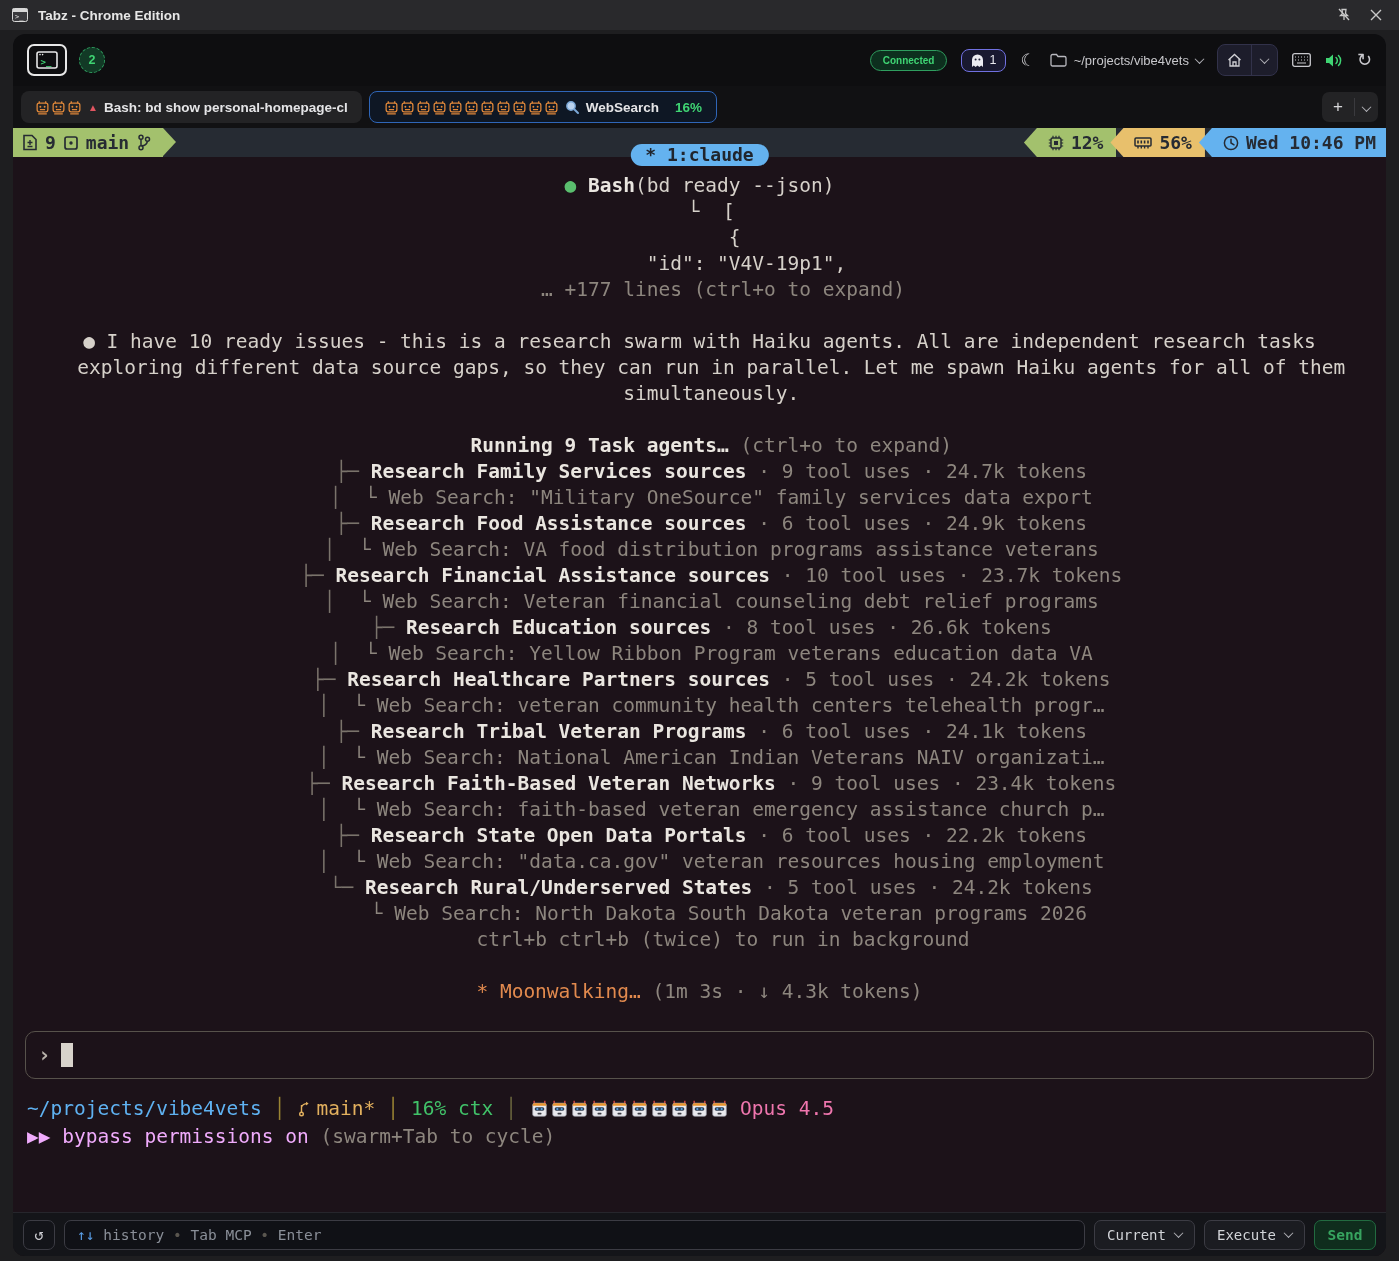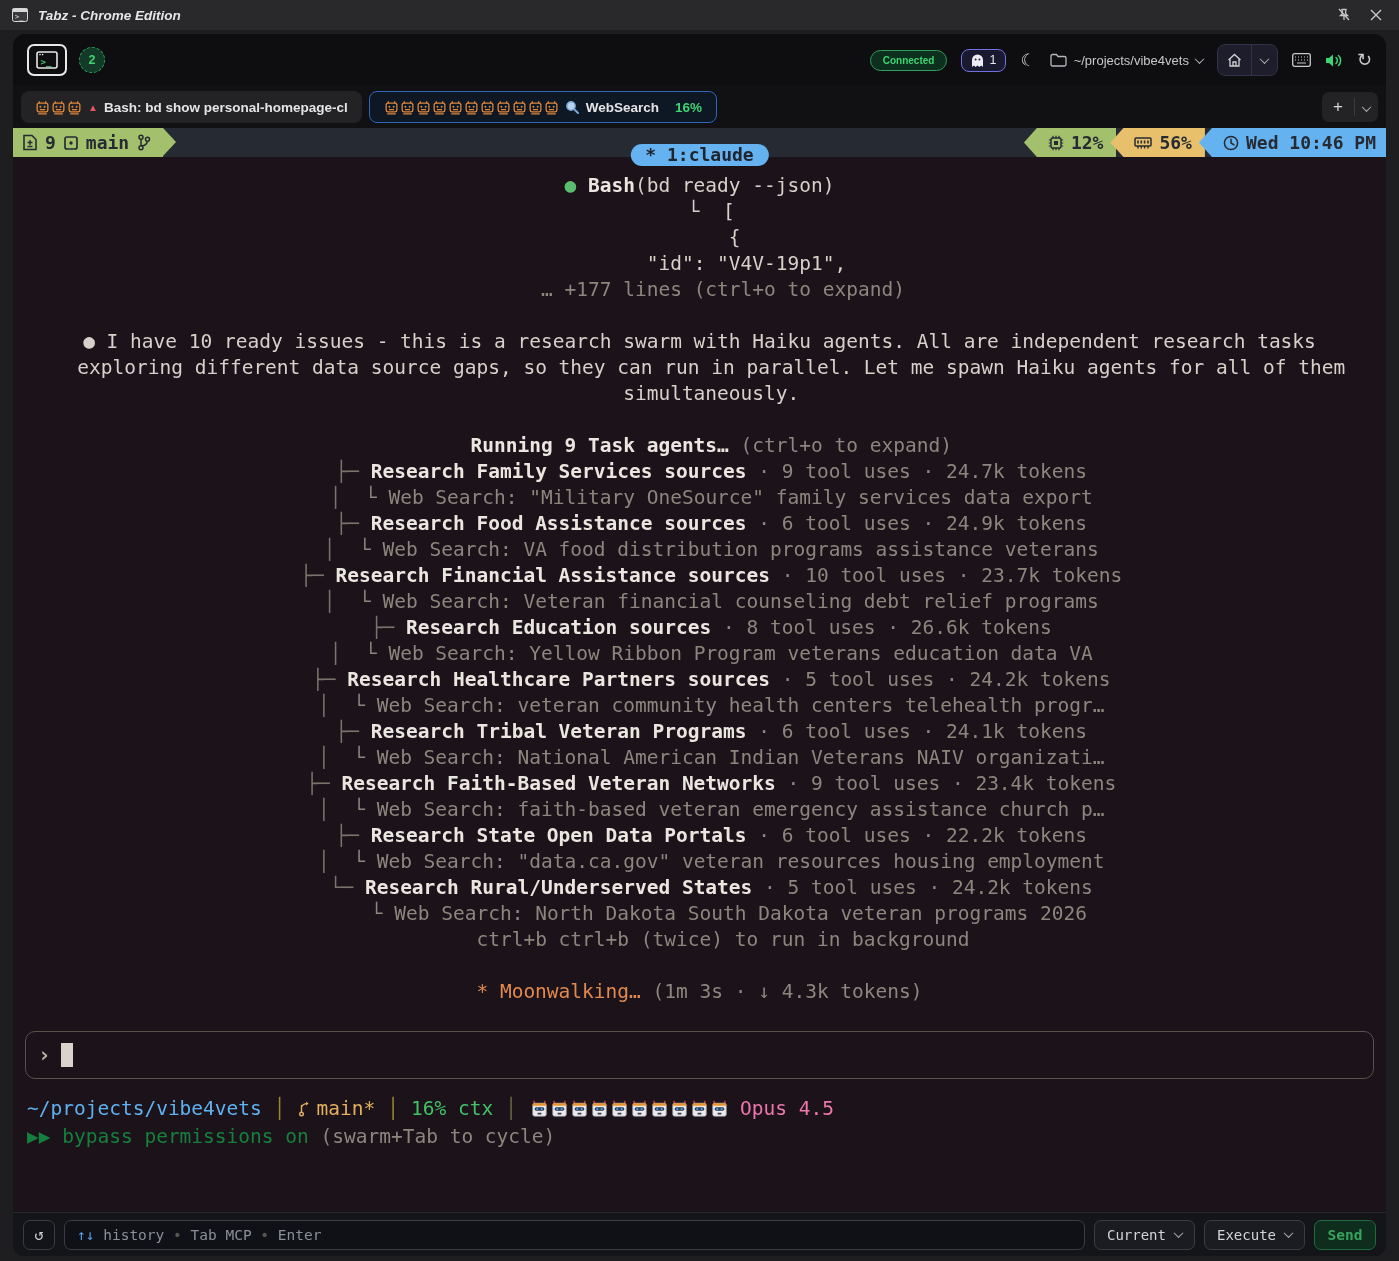--- a/index.html
+++ b/index.html
@@ -1,21 +1,21 @@
 <!DOCTYPE html>
 <html><head>
 <meta charset="utf-8">
 <style>
   * { margin:0; padding:0; box-sizing:border-box; }
   html,body { width:1399px; height:1261px; overflow:hidden; background:#1e1e20; font-family:"Liberation Sans", sans-serif; }
 
   
   .titlebar { height:30px; background:#29292c; display:flex; align-items:center; padding:0 12px; gap:10px; }
   .titlebar .win-ico { width:16px; height:14px; }
-  .titlebar .title { color:#e6e6e6; font-size:13.5px; font-weight:bold;font-style:italic; }
+  .titlebar .title { color:#e6e6e6; font-size:13.5px; font-weight:bold; }
   .titlebar .tb-spacer { flex:1; }
   .titlebar .tb-btn { color:#c8c8c8; display:flex; align-items:center; justify-content:center; width:22px; height:22px; cursor:default; }
 
   
   .panel { margin:4px 13px 5px 13px; height:1222px; background:#0e0e10; border-radius:12px; display:flex; flex-direction:column; overflow:hidden; }
 
   
   .toolbar { height:52px; display:flex; align-items:center; padding:0 14px; gap:12px; }
   .term-btn { width:40px; height:32px; border:2px solid #e8e8e8; border-radius:7px; display:flex; align-items:center; justify-content:center; background:#0e0e10; }
   .tabcount-badge { width:26px; height:26px; border-radius:50%; border:1.5px dashed #2f9e5f; background:#123a26; color:#3fd473; font-size:12.5px; font-weight:bold; display:flex; align-items:center; justify-content:center; }
@@ -58,21 +58,21 @@
   
   .termwrap { flex:1; background:#1c1219; display:flex; flex-direction:column; font-family:"DejaVu Sans Mono", monospace; }
   .term { padding:16px 12px 0 12px; font-size:19.5px; line-height:26px; white-space:pre;text-align:center; }
   .term .tl { height:26px; }
   .c-w { color:#d6d1ca; }
   .c-b { color:#eae6e0; font-weight:bold; }
   .c-d { color:#8d867e; }
   .c-t { color:#7a736b; }
   .c-g { color:#5abe6e; }
   .c-o { color:#e28a4e; }
-  .c-red { color:#15803d; }
+  .c-red { color:#f0abfc; }
   .c-blue { color:#5a9fe8; }
   .c-ph { color:#8a8f98; }
   .c-dot { color:#5a564f; }
 
   .inputbox { margin:26px 12px 0 12px; height:48px; border:1px solid #57524b; border-radius:10px; display:flex; align-items:center; padding:0 12px; gap:10px; }
   .inputbox .prompt { color:#b8b2aa; font-size:21px; font-weight:bold; }
   .inputbox .cursor { width:12px; height:24px; background:#d8d3cb; }
 
   .statusline { margin:16px 12px 0 14px; font-size:19.5px; line-height:27px; display:flex; align-items:center; gap:0; white-space:pre; }
   .sl-path { color:#5fb2f2; }

